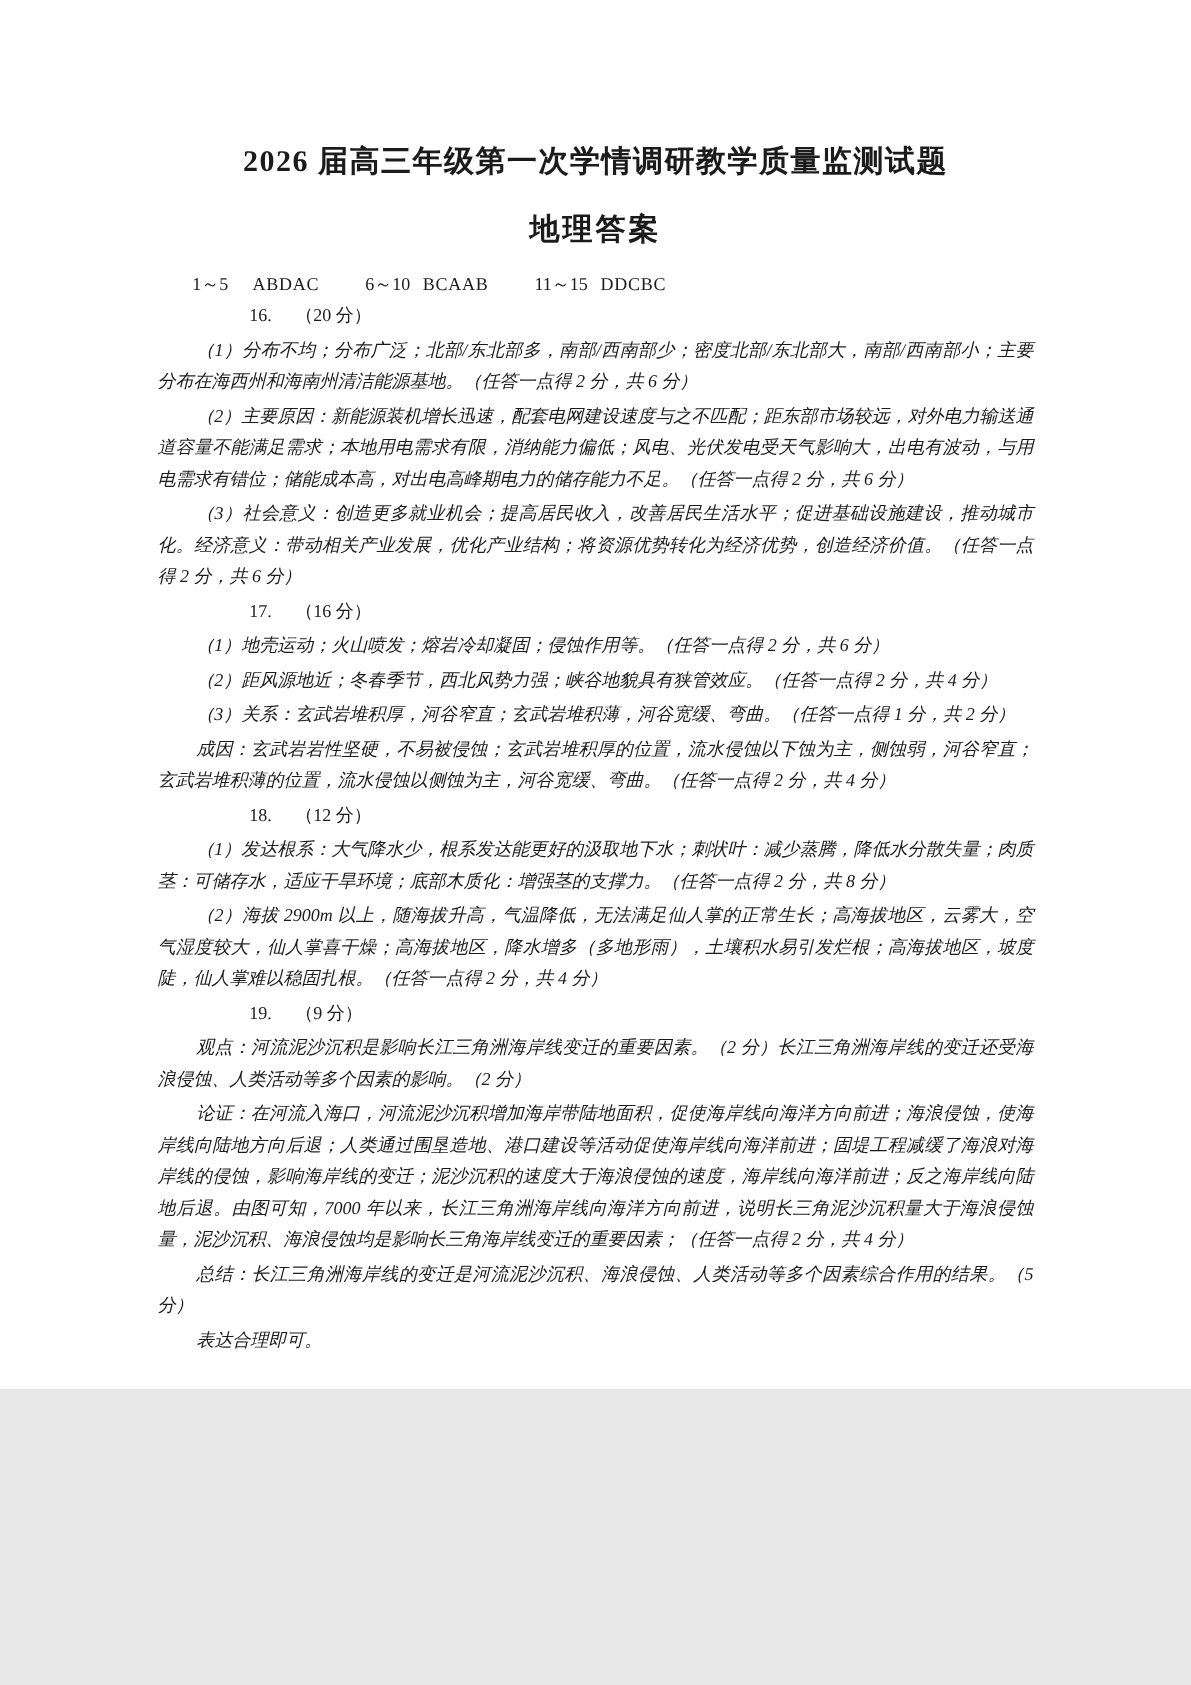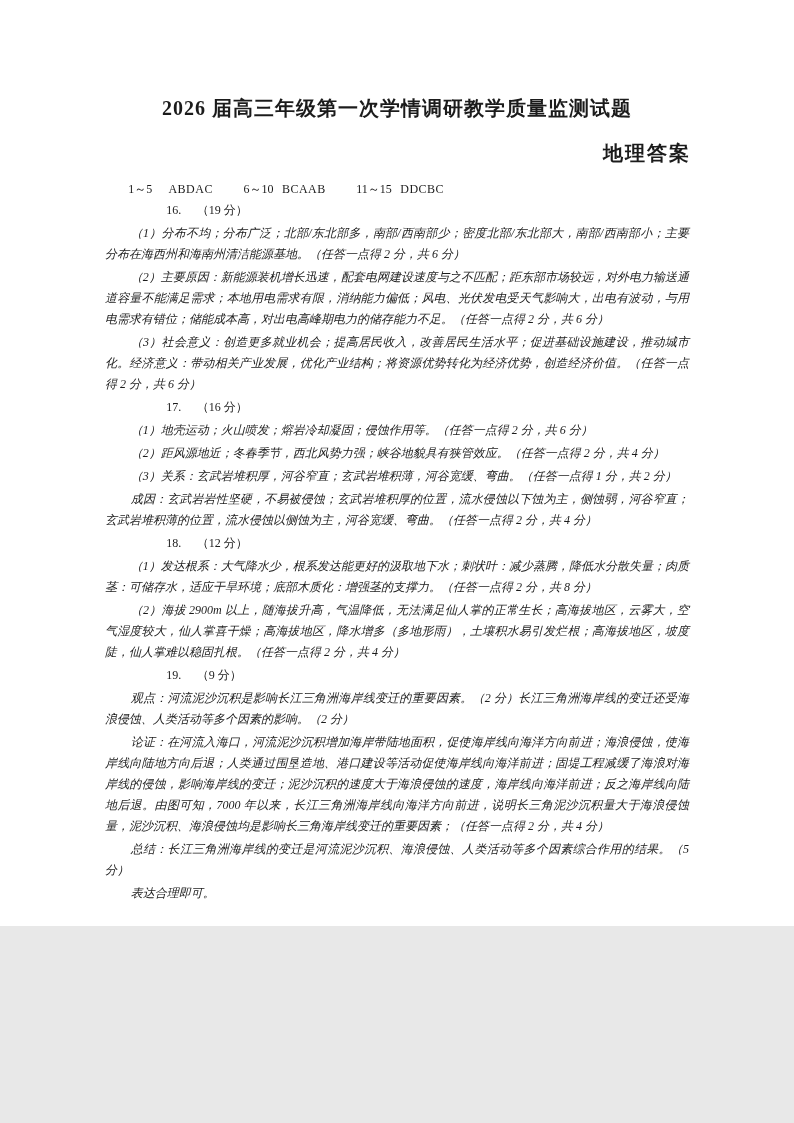--- a/index.html
+++ b/index.html
@@ -26,21 +26,21 @@
     font-weight: 600;
     text-align: center;
     letter-spacing: 1px;
     white-space: nowrap;
   }
   .doc-subtitle {
     margin: 20px 0 0 0;
     font-size: 20px;
     line-height: 25px;
     font-weight: 600;
-    text-align: right;
+    text-align: center;
     letter-spacing: 2px;
   }
   .content {
     margin-top: 13px;
     font-size: 12px;
     line-height: 21px;
     text-align: justify;
   }
   .objective-line {
     padding-left: 2.1em;
@@ -94,21 +94,21 @@
         <span class="ans-letters">BCAAB</span>
       </span>
       <span class="ans-group">
         <span class="ans-range">11～15</span>
         <span class="ans-letters">DDCBC</span>
       </span>
     </div>
 
     <section>
       <div class="section-heading">
-        <span class="q-num">16.</span><span class="q-score">（19 分）</span>
+        <span class="q-num">16.</span><span class="q-score">（20 分）</span>
       </div>
       <p class="para">（1）分布不均；分布广泛；北部/东北部多，南部/西南部少；密度北部/东北部大，南部/西南部小；主要分布在海西州和海南州清洁能源基地。（任答一点得 2 分，共 6 分）</p>
       <p class="para">（2）主要原因：新能源装机增长迅速，配套电网建设速度与之不匹配；距东部市场较远，对外电力输送通道容量不能满足需求；本地用电需求有限，消纳能力偏低；风电、光伏发电受天气影响大，出电有波动，与用电需求有错位；储能成本高，对出电高峰期电力的储存能力不足。（任答一点得 2 分，共 6 分）</p>
       <p class="para">（3）社会意义：创造更多就业机会；提高居民收入，改善居民生活水平；促进基础设施建设，推动城市化。经济意义：带动相关产业发展，优化产业结构；将资源优势转化为经济优势，创造经济价值。（任答一点得 2 分，共 6 分）</p>
     </section>
 
     <section>
       <div class="section-heading">
         <span class="q-num">17.</span><span class="q-score">（16 分）</span>
       </div>

